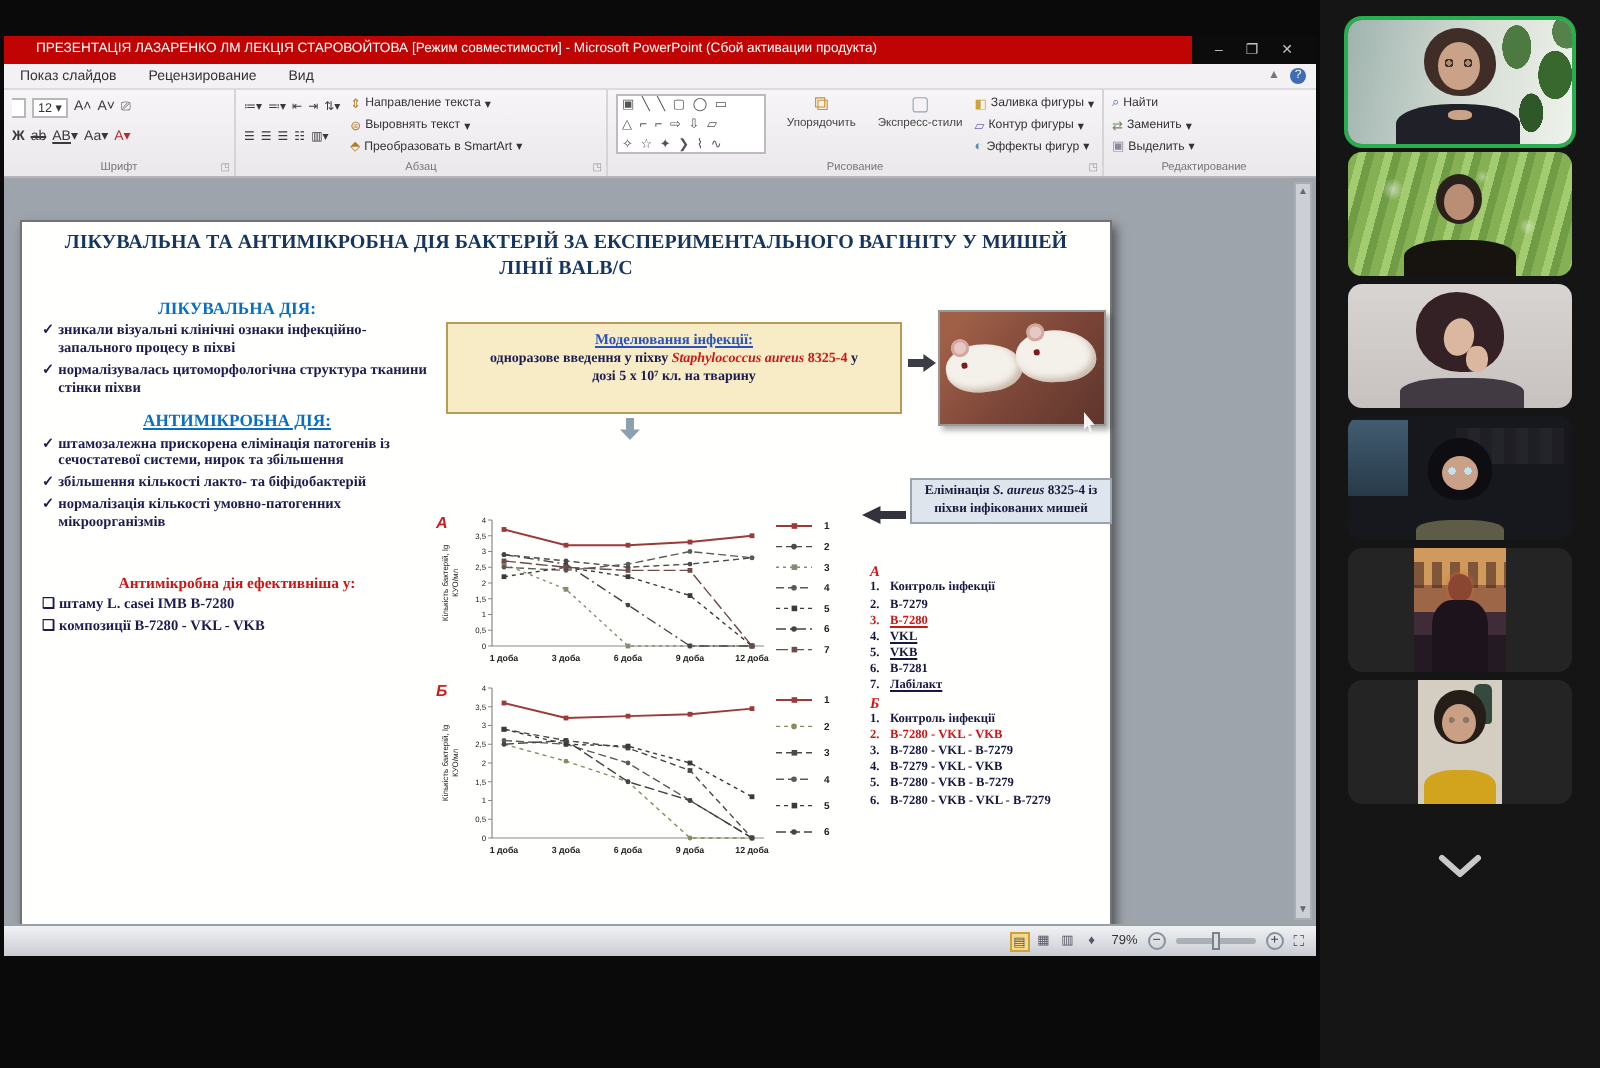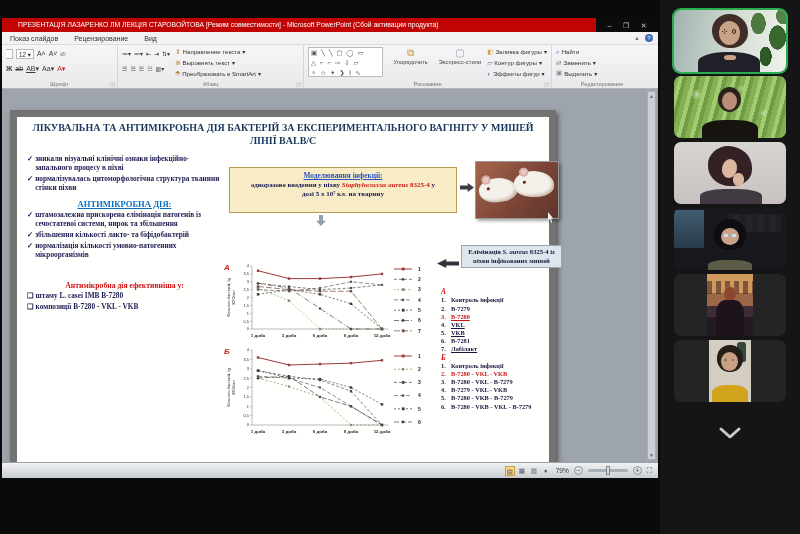--- a/index.html
+++ b/index.html
@@ -43,21 +43,21 @@
 .views{display:flex;gap:2px}
 .vbtn{width:10px;height:10px;font-size:6.5px;line-height:10px;text-align:center;color:#556}
 .vbtn.active{background:#f5d88a;border:1px solid #c9a33a}
 .zoomtxt{font-size:6.5px;color:#333}
 .zctl{width:9px;height:9px;border:1px solid #8893a0;border-radius:50%;font-size:7px;line-height:7px;text-align:center;color:#445}
 .slider{width:40px;height:3px;background:#aab0b8;border-radius:2px;position:relative}
 .thumb{position:absolute;left:45%;top:-3px;width:4px;height:9px;background:#dadce0;border:1px solid #7a8290}
 .fit{font-size:7.5px;color:#445}
 
 
-.slide{position:absolute;left:8px;top:21px;width:546px;height:402px;background:#fffffe;border:7px solid #737373;box-shadow:2px 3px 5px rgba(0,0,0,.5);font-family:"Liberation Serif",serif}
+.slide{position:absolute;left:8px;top:21px;width:546px;height:402px;background:#fffffe;border:1px solid #737373;box-shadow:2px 3px 5px rgba(0,0,0,.5);font-family:"Liberation Serif",serif}
 .s-title{position:absolute;top:4px;left:14px;right:14px;text-align:center;font-size:10px;line-height:1.3;font-weight:bold;color:#17365d}
 .leftcol{position:absolute;left:10px;top:38px;width:195px;color:#1c1c52;font-size:7.3px;line-height:1.22;font-weight:bold}
 .h-blue{color:#0a6fc2;font-size:8.6px;text-align:center;margin-bottom:2px}
 .h-blue.u{text-decoration:underline}
 .mt{margin-top:6px}
 .li{display:flex;margin-bottom:2px}
 .li .mk{margin-right:2px;flex:0 0 auto}
 .li .num{flex:0 0 10px}
 .h-red{color:#cf1616;font-size:7.7px;margin:21px 0 2px;text-align:center}
 .modelbox{position:absolute;left:212px;top:50px;width:228px;height:46px;background:#f7ecc6;border:1px solid #b99a58;text-align:center;padding:3px 15px;font-size:7px;line-height:1.3;color:#1c1c52;font-weight:bold}
@@ -235,20 +235,21 @@
         <span class="glabel">Редактирование</span>
       </div>
     </div>
 
     <div class="slidezone">
       <div class="slide">
 
         <div class="s-title">ЛІКУВАЛЬНА ТА АНТИМІКРОБНА ДІЯ БАКТЕРІЙ ЗА ЕКСПЕРИМЕНТАЛЬНОГО ВАГІНІТУ У МИШЕЙ ЛІНІЇ BALB/C</div>
 
         <div class="leftcol">
+          <div class="h-blue">ЛІКУВАЛЬНА ДІЯ:</div>
           <div>
               <div class="li">
                 <span class="mk">✓</span>
                 <span>зникали візуальні клінічні ознаки інфекційно-запального процесу в піхві</span>
               </div>
               <div class="li">
                 <span class="mk">✓</span>
                 <span>нормалізувалась цитоморфологічна структура тканини стінки піхви</span>
               </div>
             </div>

